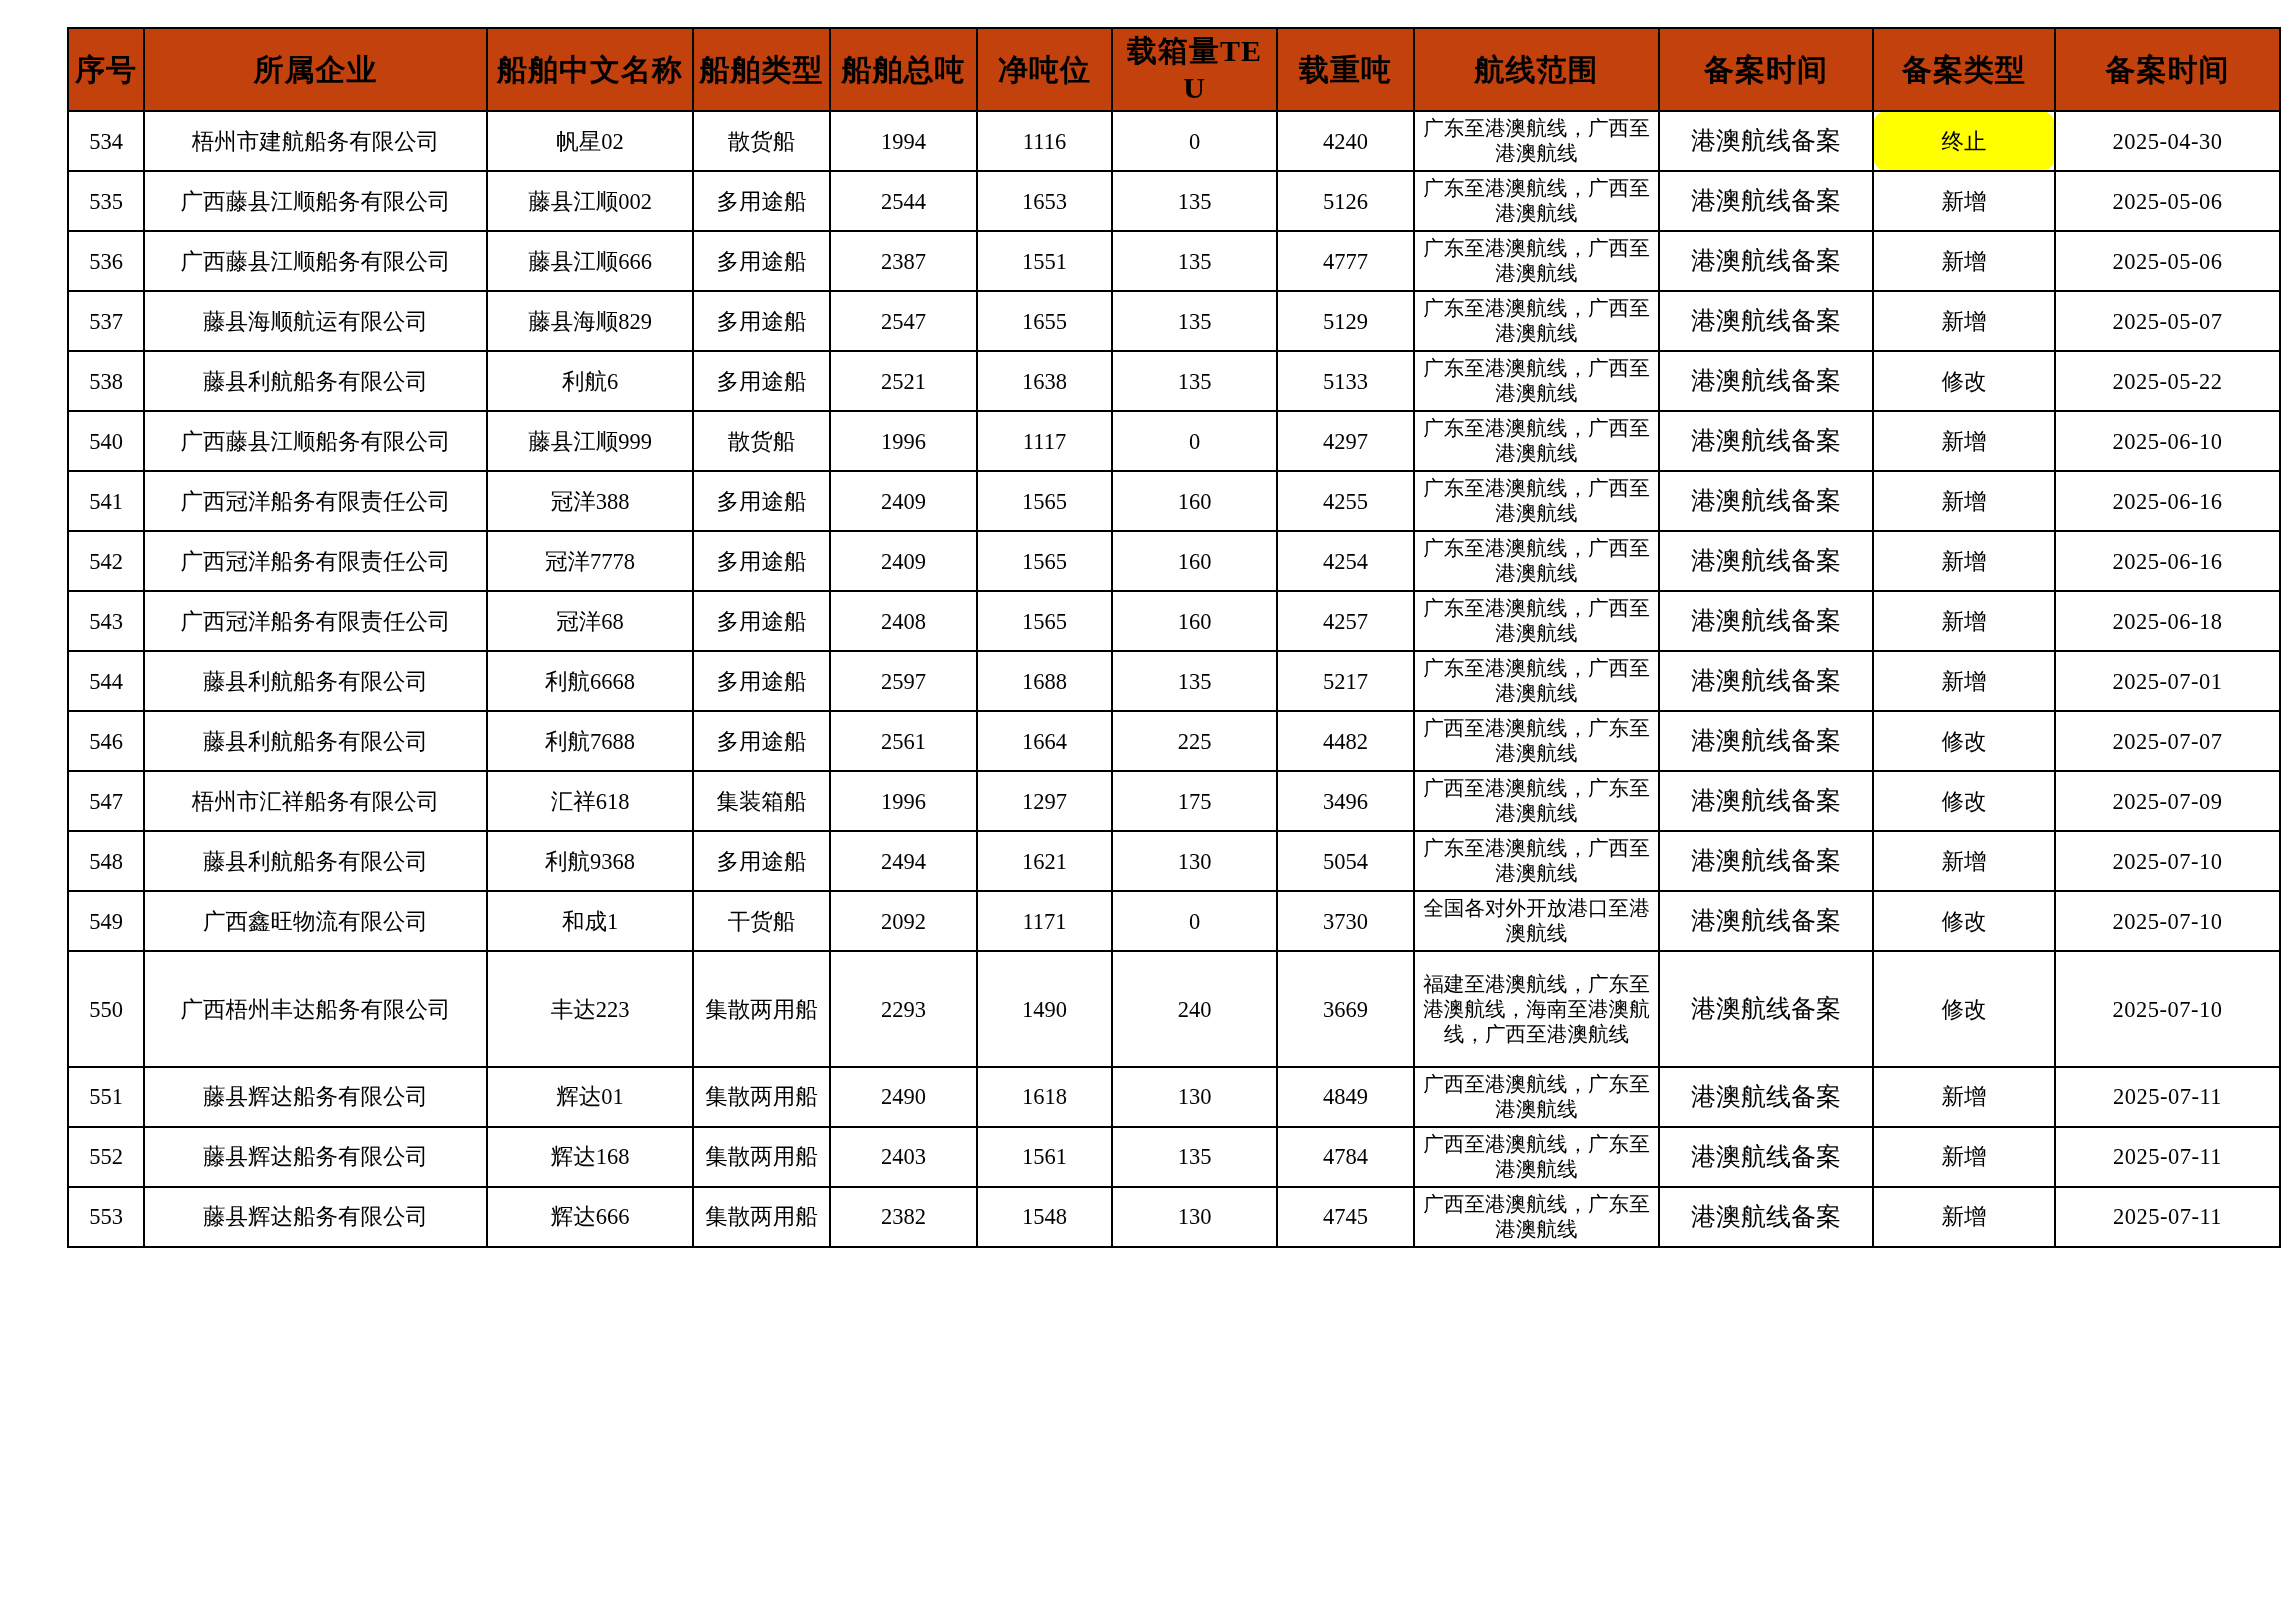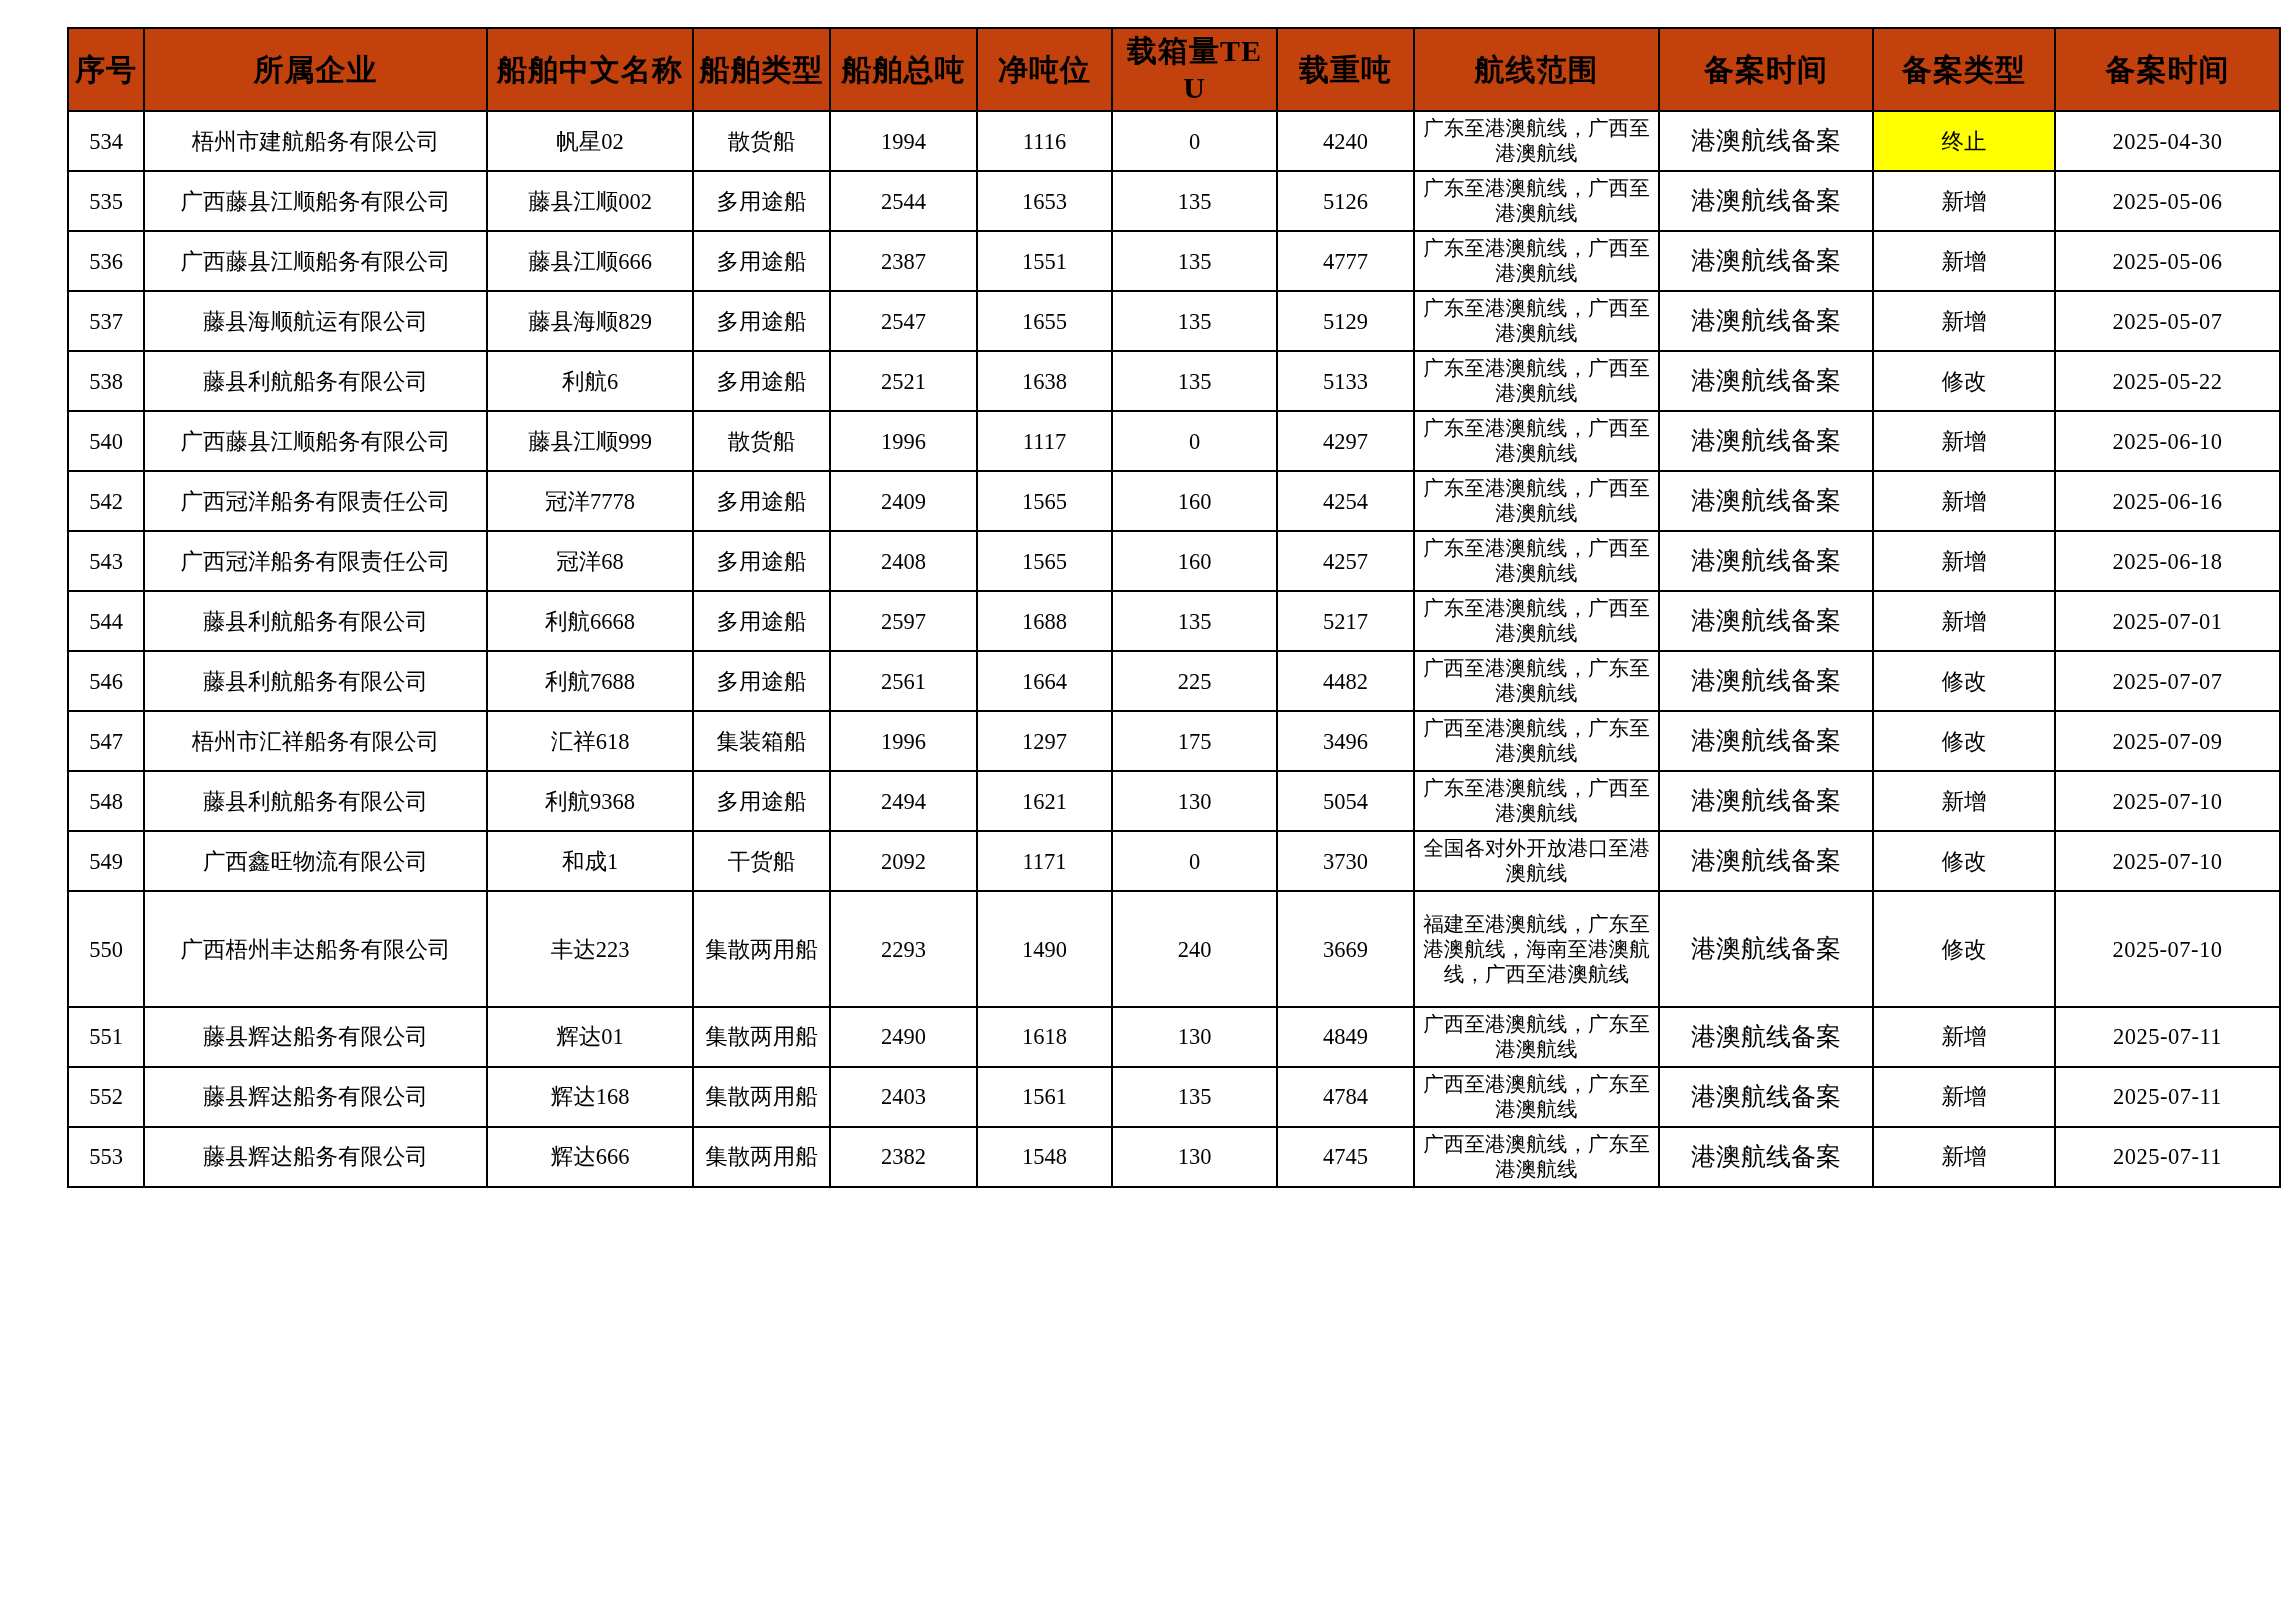--- a/index.html
+++ b/index.html
@@ -66,20 +66,21 @@
   }
   td.biz {
     font-size: 25px;
   }
   td.filedate {
     font-family: "Liberation Serif", serif;
     letter-spacing: 0.5px;
   }
   td.hl {
     background: #ffff00;
+    border-radius: 14px;
   }
   tr.r-xtall td { height: 106px; }
 </style>
 </head>
 <body>
 
 <div class="sheet">
   <table class="reg-table">
     <colgroup>
       <col class="c-idx">
@@ -190,20 +191,34 @@
           <td>1996</td>
           <td>1117</td>
           <td>0</td>
           <td>4297</td>
           <td class="route">广东至港澳航线，广西至港澳航线</td>
           <td class="biz">港澳航线备案</td>
           <td>新增</td>
           <td class="filedate">2025-06-10</td>
         </tr>
         <tr>
+          <td>541</td>
+          <td class="company">广西冠洋船务有限责任公司</td>
+          <td>冠洋388</td>
+          <td>多用途船</td>
+          <td>2409</td>
+          <td>1565</td>
+          <td>160</td>
+          <td>4255</td>
+          <td class="route">广东至港澳航线，广西至港澳航线</td>
+          <td class="biz">港澳航线备案</td>
+          <td>新增</td>
+          <td class="filedate">2025-06-16</td>
+        </tr>
+        <tr>
           <td>542</td>
           <td class="company">广西冠洋船务有限责任公司</td>
           <td>冠洋7778</td>
           <td>多用途船</td>
           <td>2409</td>
           <td>1565</td>
           <td>160</td>
           <td>4254</td>
           <td class="route">广东至港澳航线，广西至港澳航线</td>
           <td class="biz">港澳航线备案</td>

